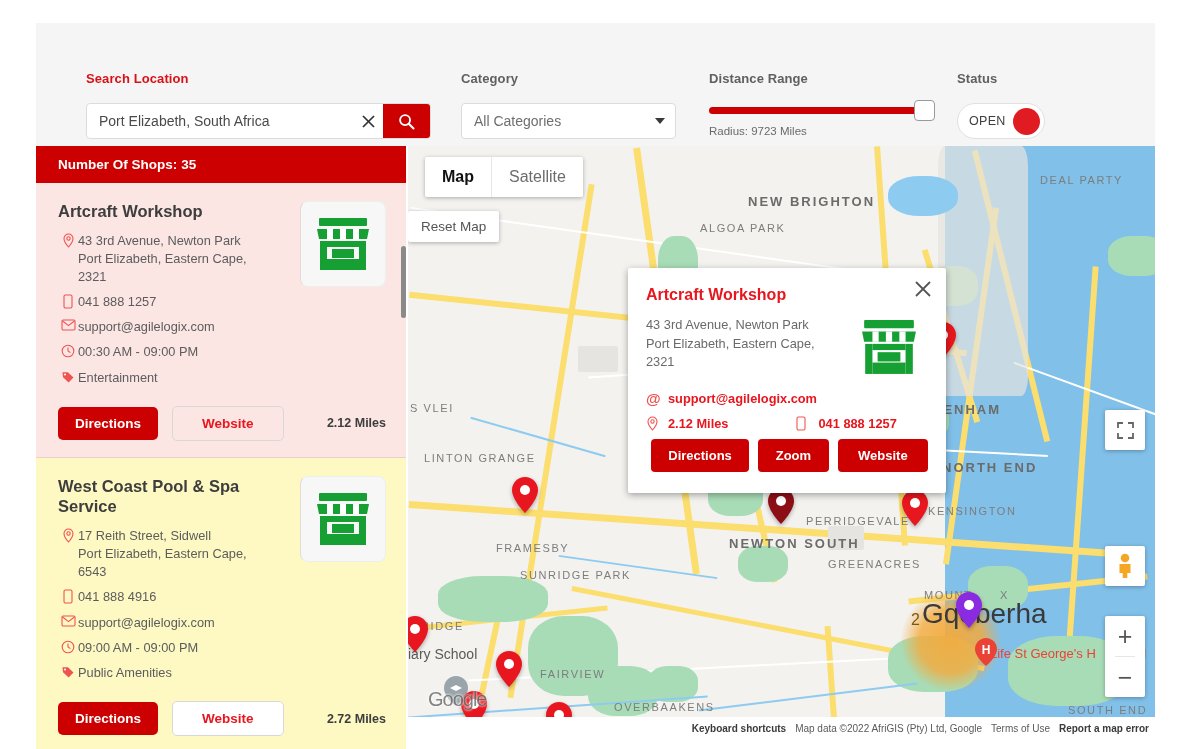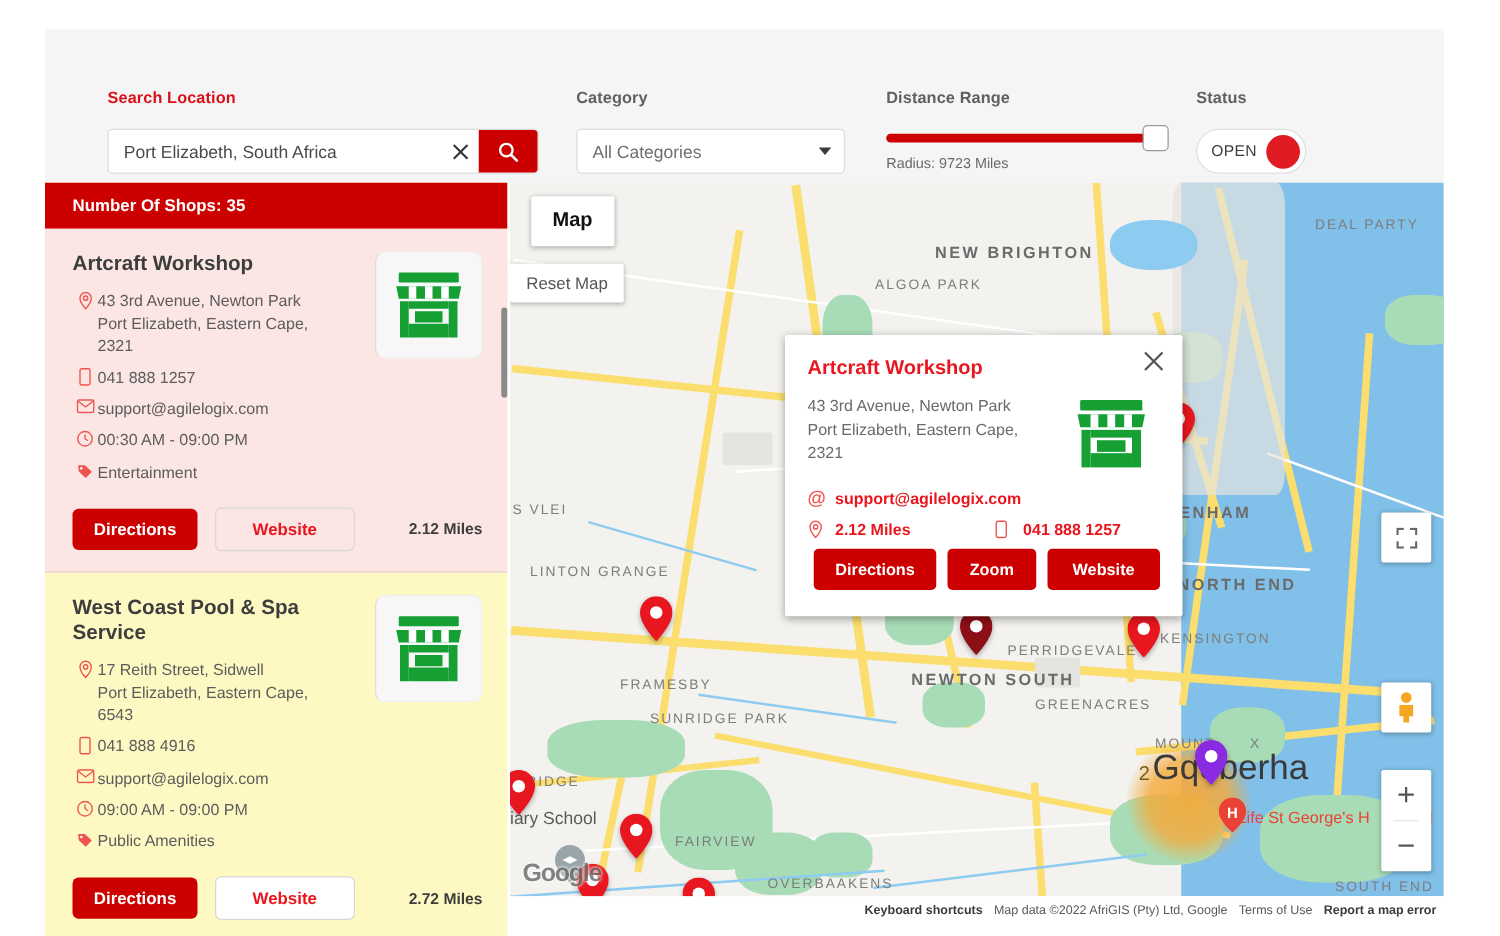--- a/index.html
+++ b/index.html
@@ -149,21 +149,21 @@
 
   .ctl-fs { position: absolute; right: 10px; top: 264px; width: 40px; height: 40px; background:#fff;
             border-radius: 2px; box-shadow: 0 1px 4px rgba(0,0,0,.3); display:flex; align-items:center; justify-content:center; cursor:pointer; }
   .ctl-peg { position: absolute; right: 10px; top: 400px; width: 40px; height: 40px; background:#fff;
             border-radius: 2px; box-shadow: 0 1px 4px rgba(0,0,0,.3); display:flex; align-items:center; justify-content:center; cursor:pointer; }
   .ctl-zoom { position: absolute; right: 10px; top: 470px; width: 40px; background:#fff;
             border-radius: 2px; box-shadow: 0 1px 4px rgba(0,0,0,.3); cursor:pointer; }
   .zbtn { height: 40px; display:flex; align-items:center; justify-content:center; font-size: 25px; color:#555; }
   .zsep { height:1px; background:#e6e6e6; margin: 0 10px; }
 
-  .gmlogo { position: absolute; left: 10px; bottom: 6px; font-size: 20px; font-weight: bold;
+  .gmlogo { position: absolute; left: 20px; bottom: 6px; font-size: 20px; font-weight: normal;
             color: #6f6f6f; letter-spacing: -1px; opacity:.85; text-shadow: 0 0 2px #fff, 0 0 3px #fff; }
 
   .mapfooter {
     position: absolute; left: 408px; top: 717px; width: 747px; height: 22px;
     background: rgba(255,255,255,.85); display: flex; align-items: center;
     justify-content: flex-end; padding-right: 6px; gap: 9px;
   }
   .mf { font-size: 10px; color: #5a5a5a; white-space: nowrap; }
   .mf.bold { color: #3b3b3b; font-weight: bold; }
 
@@ -469,21 +469,21 @@
       <div class="riv" style="left:60px; top:290px; width:140px; height:2px; transform:rotate(16deg);"></div>
       <div class="riv" style="left:290px; top:550px; width:220px; height:2px; transform:rotate(-7deg);"></div>
       <div class="grn" style="left:700px; top:90px; width:60px; height:40px;"></div>
 
       <div style="position:absolute;left:480px;top:30px;width:70px;height:40px;background:#8ecbf0;border-radius:45%;"></div>
     </div>
 
     <div class="city-glow" style="left:493px; top:445px;"></div>
 
     <div>
-      <span class="maplabel" style="left:632px; top:28px;margin-left:12px;">DEAL PARTY</span>
+      <span class="maplabel" style="left:632px; top:28px;">DEAL PARTY</span>
       <span class="maplabel big" style="left:340px; top:48px;">NEW BRIGHTON</span>
       <span class="maplabel" style="left:292px; top:76px;">ALGOA PARK</span>
       <span class="maplabel big" style="left:524px; top:256px;">DENHAM</span>
       <span class="maplabel big" style="left:534px; top:314px;">NORTH END</span>
       <span class="maplabel" style="left:2px; top:256px;">S VLEI</span>
       <span class="maplabel" style="left:16px; top:306px;">LINTON GRANGE</span>
       <span class="maplabel" style="left:88px; top:396px;">FRAMESBY</span>
       <span class="maplabel" style="left:112px; top:423px;">SUNRIDGE PARK</span>
       <span class="maplabel" style="left:0px; top:474px;">A RIDGE</span>
       <span class="maplabel" style="left:132px; top:522px;">FAIRVIEW</span>
@@ -568,20 +568,21 @@
       <div class="pin" style="left:548px; top:446px;">
         <svg width="26" height="36" viewBox="0 0 26 36">
             <path d="M13 0C5.8 0 0 5.8 0 13c0 9.8 13 23 13 23s13-13.2 13-23C26 5.8 20.2 0 13 0z" fill="#8a2be2"></path>
             <circle cx="13" cy="13" r="5" fill="#fff"></circle>
           </svg>
       </div>
     </div>
 
     <div class="maptypes">
       <div class="mt-btn active">Map</div>
+      <div class="mt-btn">Satellite</div>
     </div>
     <div class="reset-map">Reset Map</div>
 
     <div class="ctl-fs">
       <svg width="17" height="17" viewBox="0 0 17 17">
         <path d="M1 6V1h5M16 6V1h-5M1 11v5h5M16 11v5h-5" fill="none" stroke="#666" stroke-width="1.8"></path>
       </svg>
     </div>
     <div class="ctl-peg">
       <svg width="22" height="26" viewBox="0 0 22 26">

